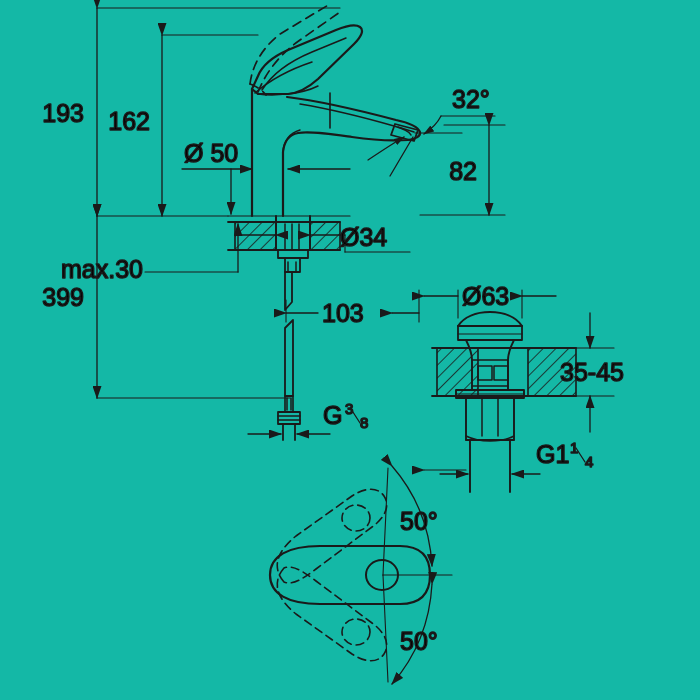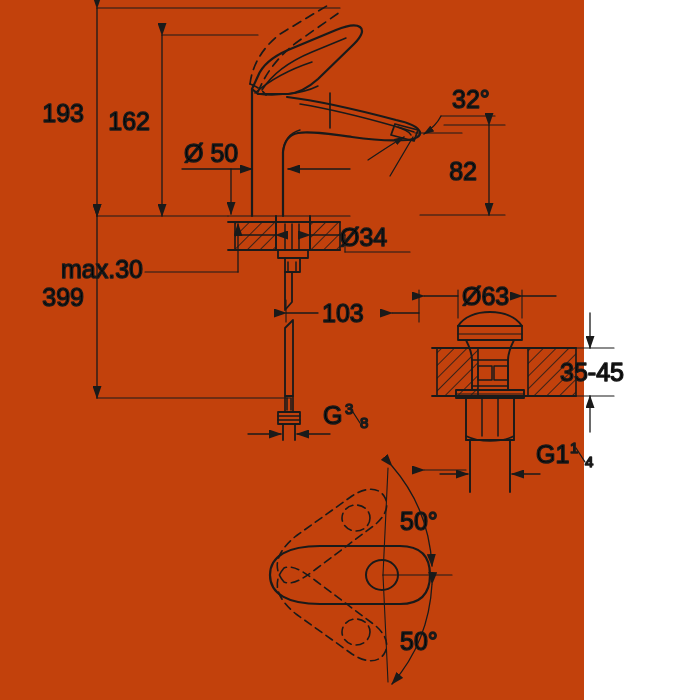--- a/index.html
+++ b/index.html
@@ -1,18 +1,18 @@
 <!DOCTYPE html>
 <html><head>
 <meta charset="utf-8">
 <style>
   html,body{margin:0;padding:0;background:#fff;}
   body{width:700px;height:700px;overflow:hidden;
        font-family:"Liberation Sans",sans-serif;color:#000;}
-  #sheet{position:relative;width:584px;height:700px;background:#c2410c;}
+  #sheet{position:relative;width:700px;height:700px;background:#14b8a6;}
   svg{display:block;}
   .dimtxt{font-family:"Liberation Sans",sans-serif;font-size:25px;fill:#000;}
   .dimtxt-sm{font-family:"Liberation Sans",sans-serif;font-size:15px;fill:#000;}
   text{white-space:pre;}
 </style>
 </head>
 <body>
 
 <div id="sheet">
 <svg width="700" height="700" viewBox="0 0 700 700">

